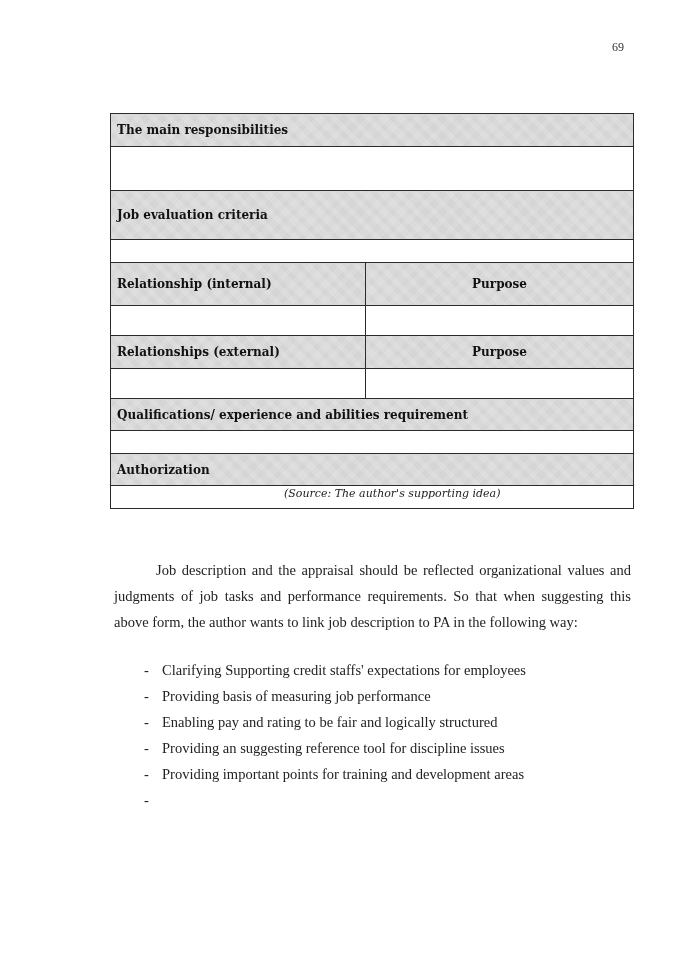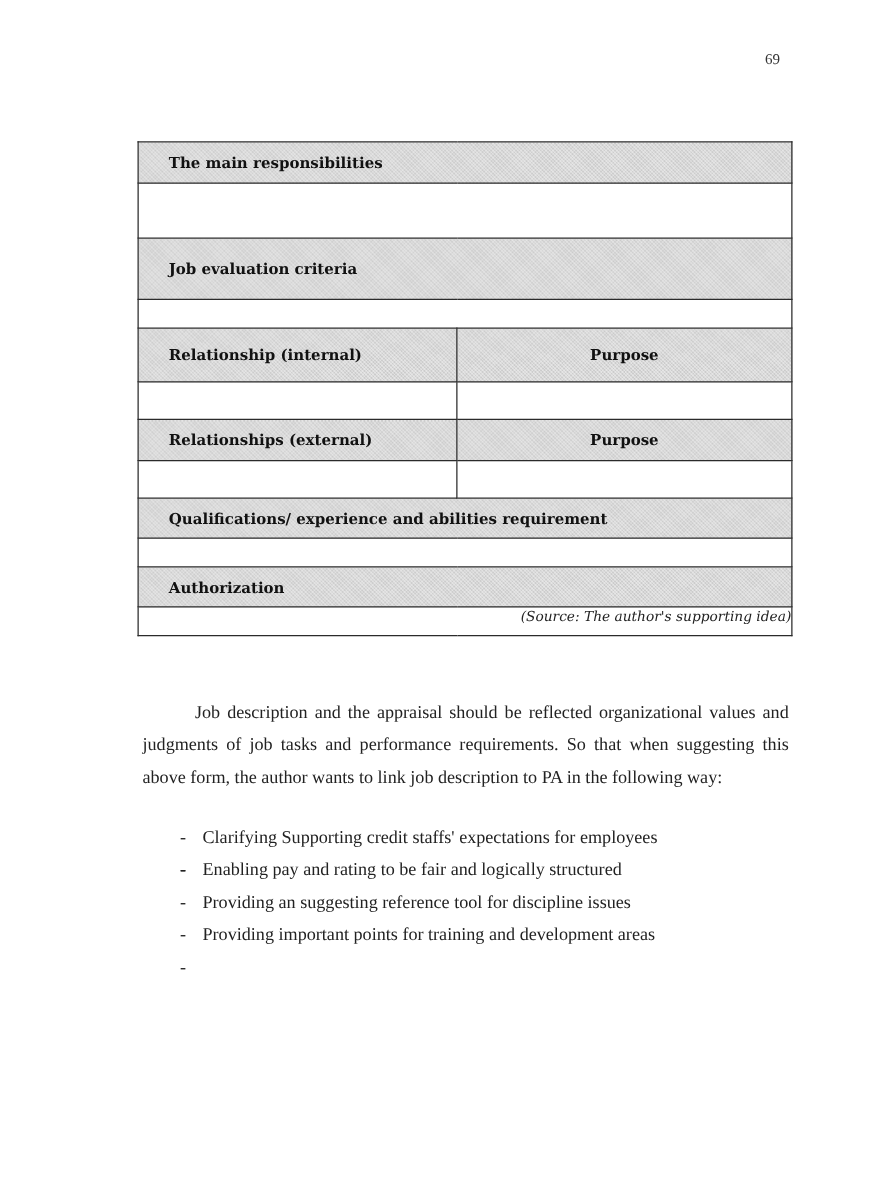--- a/index.html
+++ b/index.html
@@ -10,34 +10,34 @@
   }
   .page-number {
     position: absolute; left: 612px; top: 40px;
     font-family: Liberation Serif, serif; font-size: 12px; color: #333;
   }
   .form-table {
     position: absolute; left: 110px; top: 113px; width: 523px;
     border-collapse: collapse; table-layout: fixed;
   }
   .form-table td {
-    border: 1px solid #2b2b2b; padding: 0 24px; vertical-align: middle;
+    border: 1px solid #2b2b2b; padding: 0 6px; vertical-align: middle;
     font-family: "DejaVu Serif", serif; font-weight: bold; font-size: 12px;
     color: #111; box-sizing: border-box;
   }
   .form-table td.shade {
     background-color: #d8d8d8;
     background-image:
       repeating-linear-gradient(45deg, rgba(255,255,255,0.35) 0 1px, transparent 1px 2px),
       repeating-linear-gradient(-45deg, rgba(0,0,0,0.06) 0 1px, transparent 1px 2px);
   }
   .form-table td.center { text-align: center; }
   .form-table td.empty { background: #ffffff; }
   .source {
-    position: absolute; left: 300px; width: 333px; top: 487px; text-align: right;
+    position: absolute; left: 284px; width: 333px; top: 487px; 
     font-family: "DejaVu Serif", serif; font-style: italic; font-size: 11px; color: #222;
   }
   .body-text {
     position: absolute; left: 114px; width: 517px; top: 557px;
     font-family: "Liberation Serif", serif; font-size: 14.5px; line-height: 26px;
     text-align: justify; color: #222;
   }
   .body-text .indent { display: inline-block; width: 42px; }
   .bullets {
     position: absolute; left: 116px; width: 517px; top: 657px;
@@ -100,18 +100,18 @@
   </tr>
 </tbody>
   </table>
 
 <div class="source">(Source: The author's supporting idea)</div>
 
 <p class="body-text" style="margin:0"><span class="indent"></span><span>Job description and the appraisal should be reflected organizational values and judgments of job tasks and performance requirements. So that when suggesting this above form, the author wants to link job description to PA in the following way:</span></p>
 
 <ul class="bullets">
   <li><span class="dash">-</span><span>Clarifying  Supporting credit staffs' expectations for employees</span></li>
-  <li><span class="dash">-</span></li>
+  <li><span class="dash">-</span><span>Providing basis of measuring job performance</span></li>
   <li><span class="dash">-</span><span>Enabling pay and rating to be fair and logically structured</span></li>
   <li><span class="dash">-</span><span>Providing an suggesting reference tool for discipline issues</span></li>
   <li><span class="dash">-</span><span>Providing important points for training and development areas</span></li>
   <li><span class="dash">-</span></li>
 </ul>
 
 </body></html>

